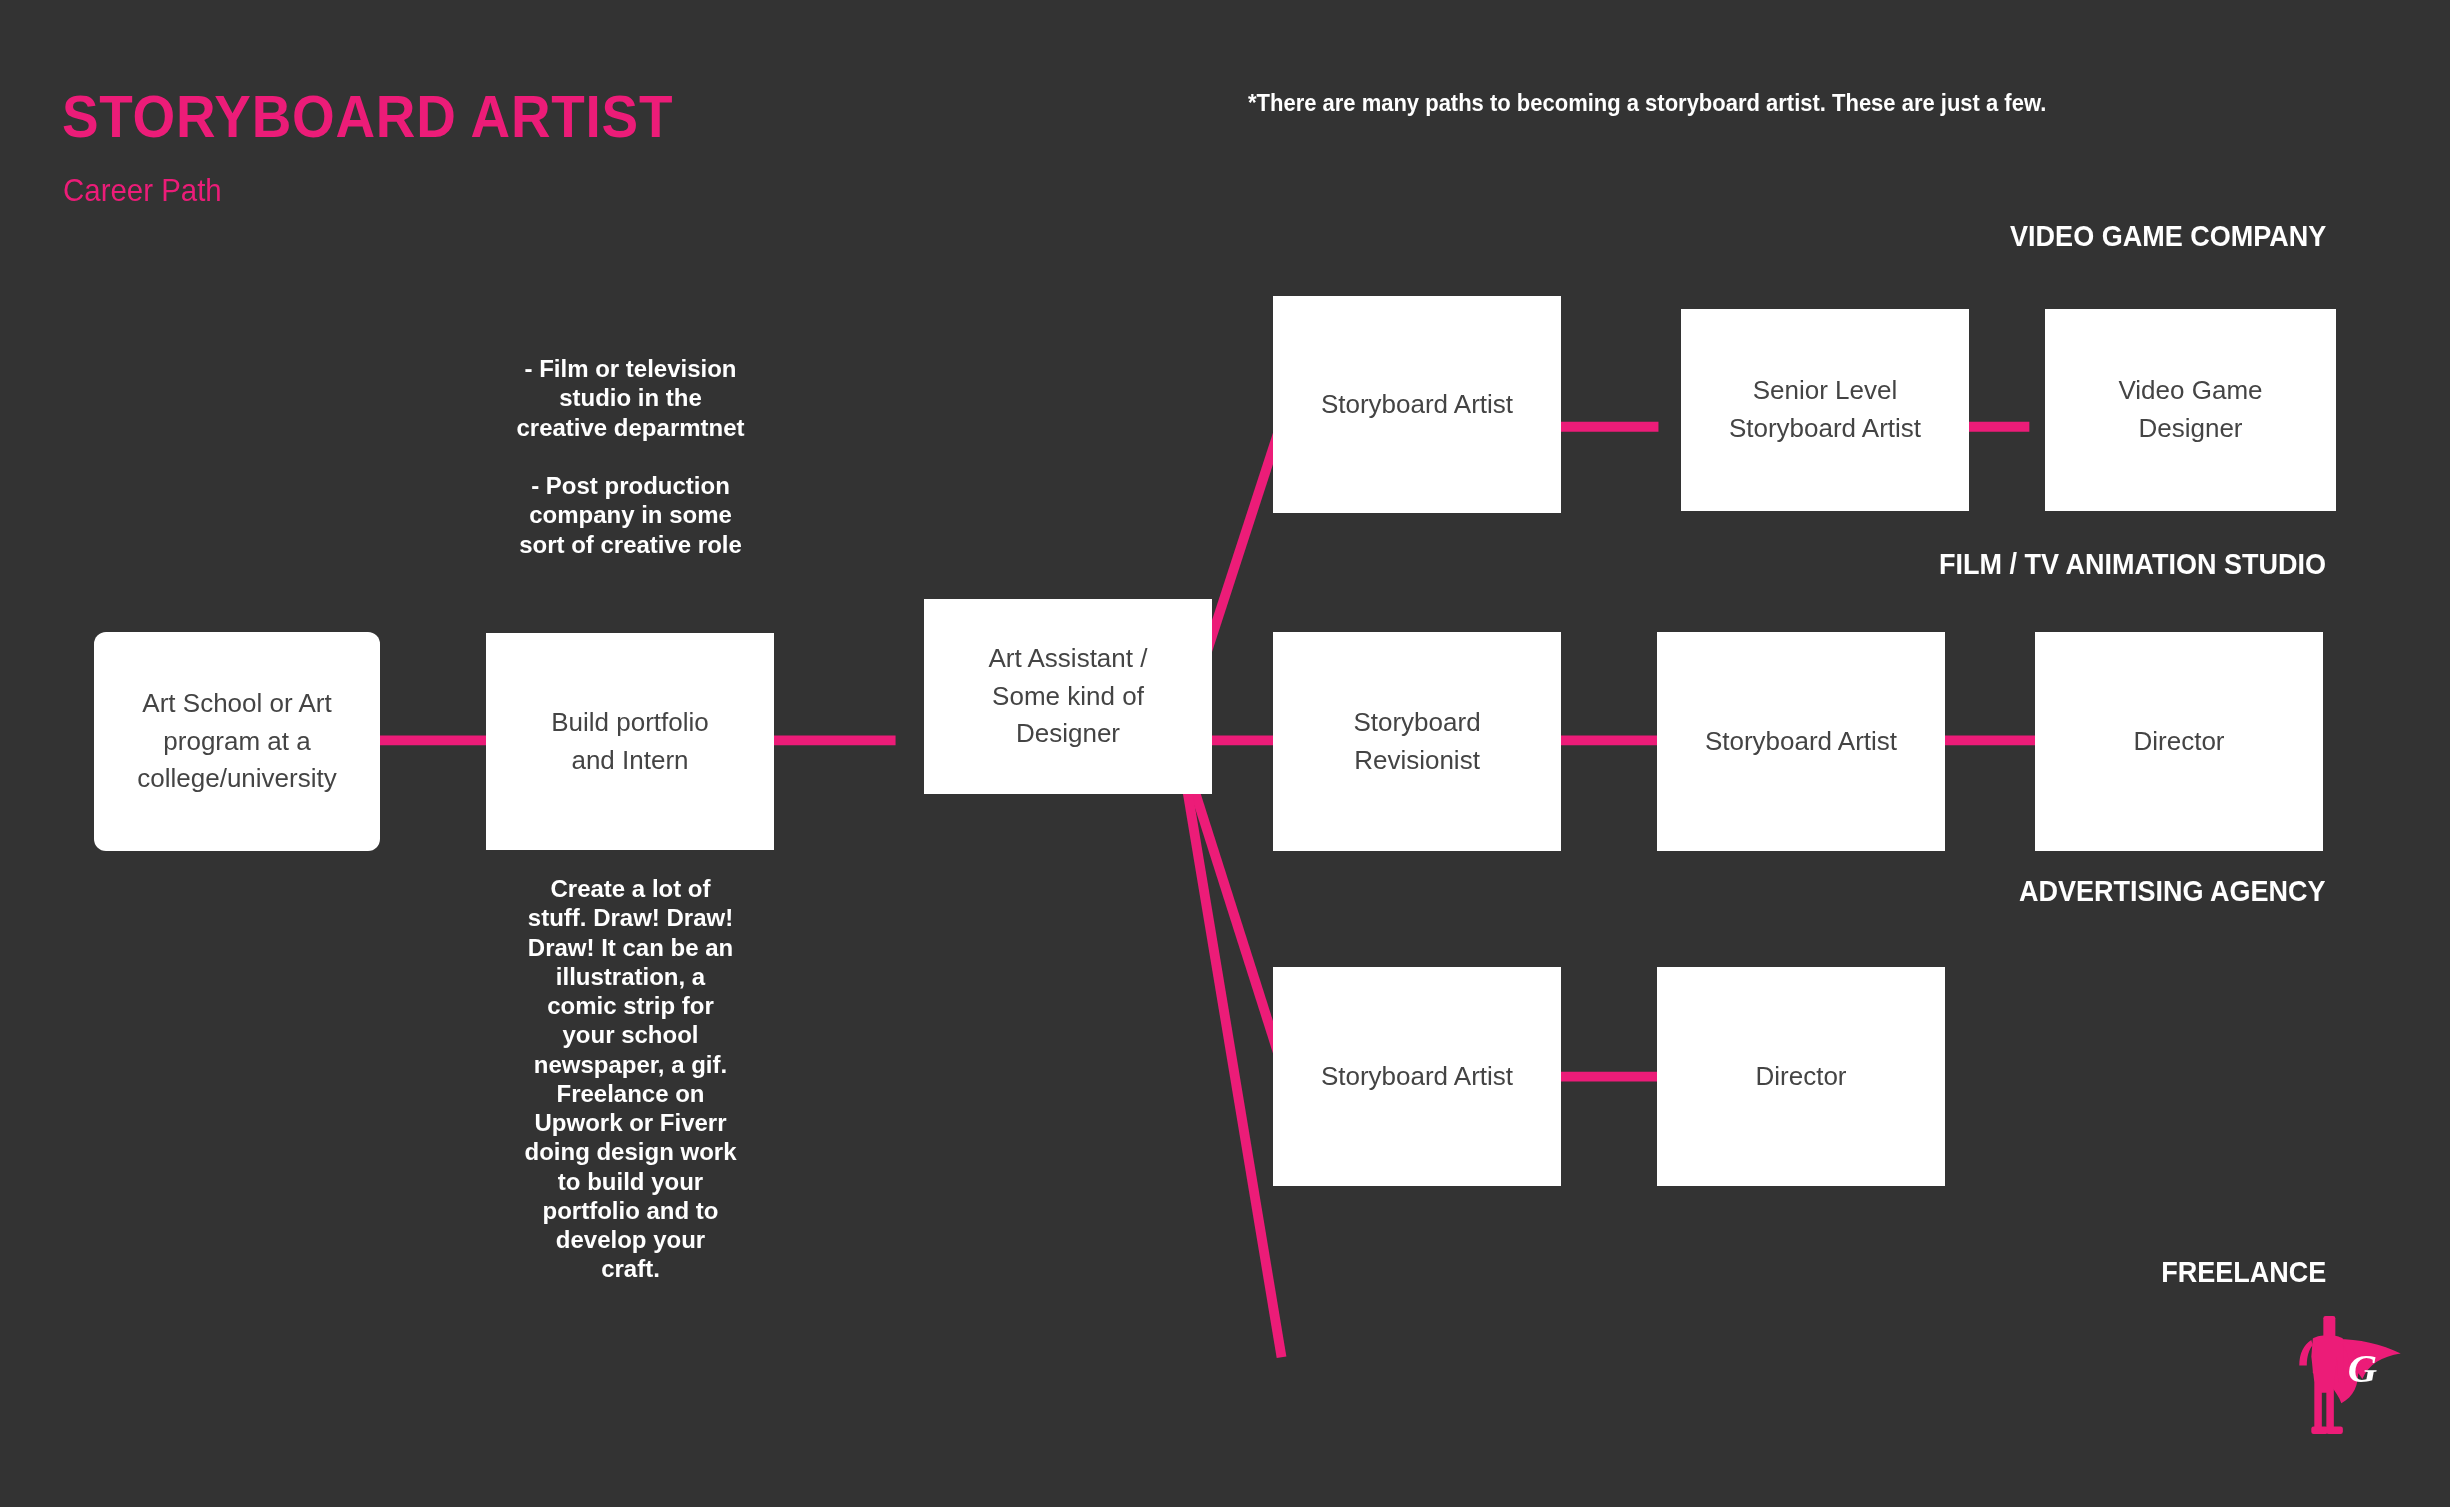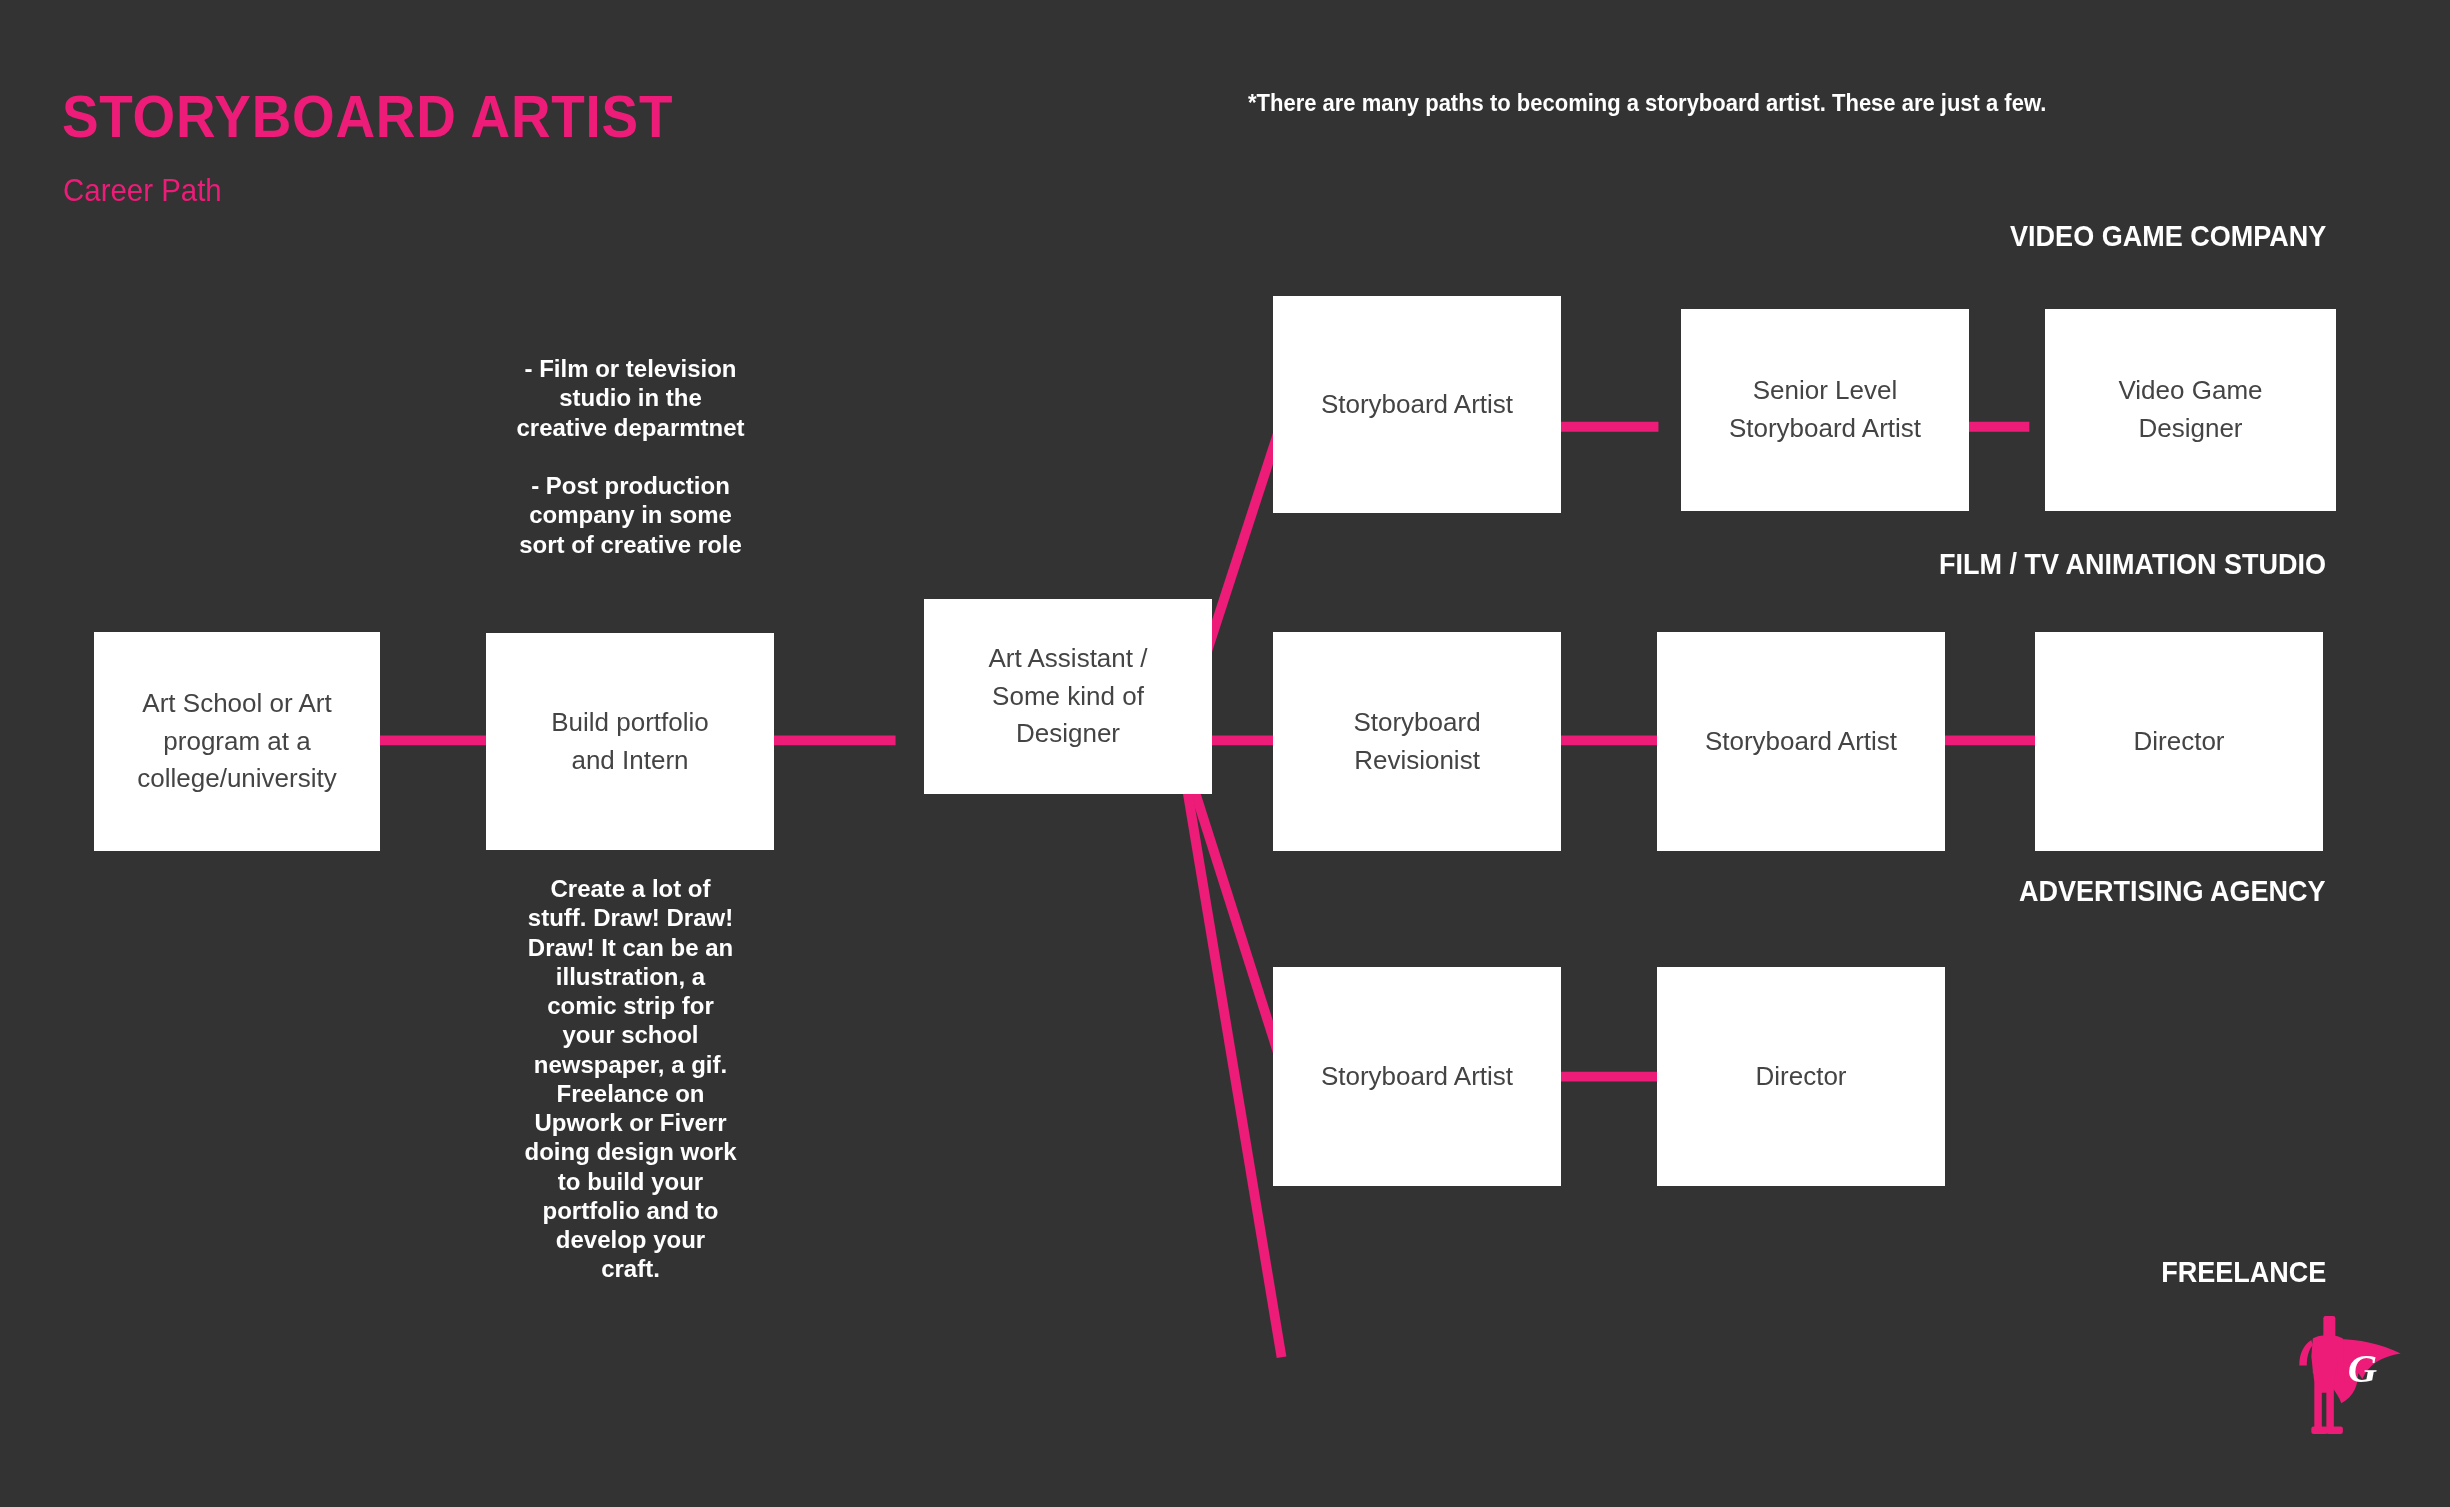--- a/index.html
+++ b/index.html
@@ -148,21 +148,21 @@
 
   <div id="title">STORYBOARD ARTIST</div>
   <div id="subtitle">Career Path</div>
   <div id="disclaimer">*There are many paths to becoming a storyboard artist. These are just a few.</div>
 
   <div class="section-header" style="right:124px; top:219px;">VIDEO GAME COMPANY</div>
   <div class="section-header" style="right:124px; top:547px;">FILM / TV ANIMATION STUDIO</div>
   <div class="section-header" style="right:124px; top:874px;">ADVERTISING AGENCY</div>
   <div class="section-header" style="right:124px; top:1255px;">FREELANCE</div>
 
-  <div class="node" style="left:94px; top:632px; width:286px; height:219px;">Art School or Art
+  <div class="node" style="left:94px; top:632px; width:286px; height:219px;border-radius:12px;">Art School or Art
 program at a
 college/university</div>
 
   <div class="node" style="left:486px; top:633px; width:288px; height:217px;">Build portfolio
 and Intern</div>
 
   <div class="note" style="left:482px; top:354px; width:297px;">- Film or television
 studio in the
 creative deparmtnet
 

